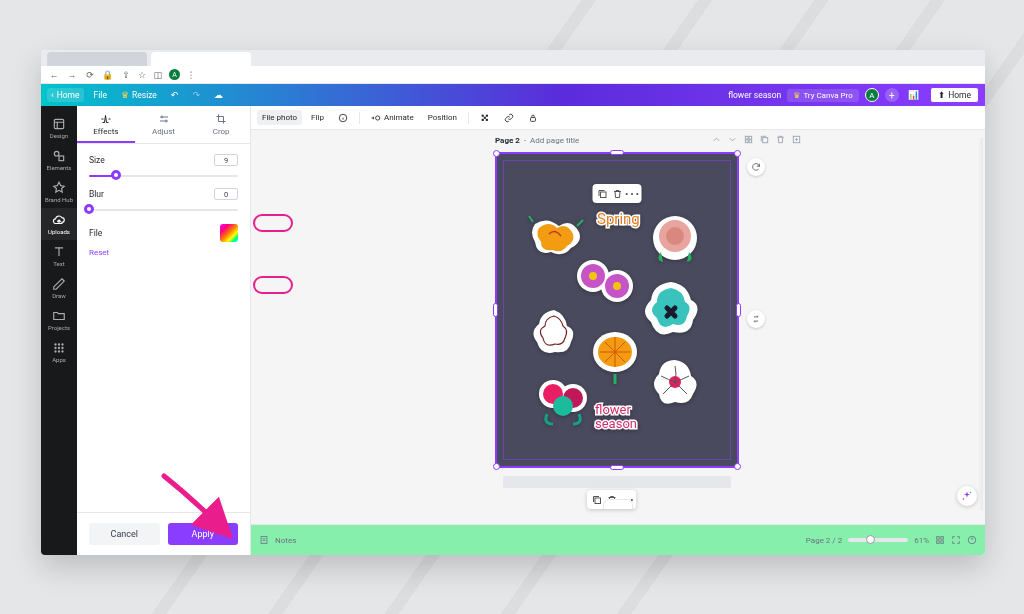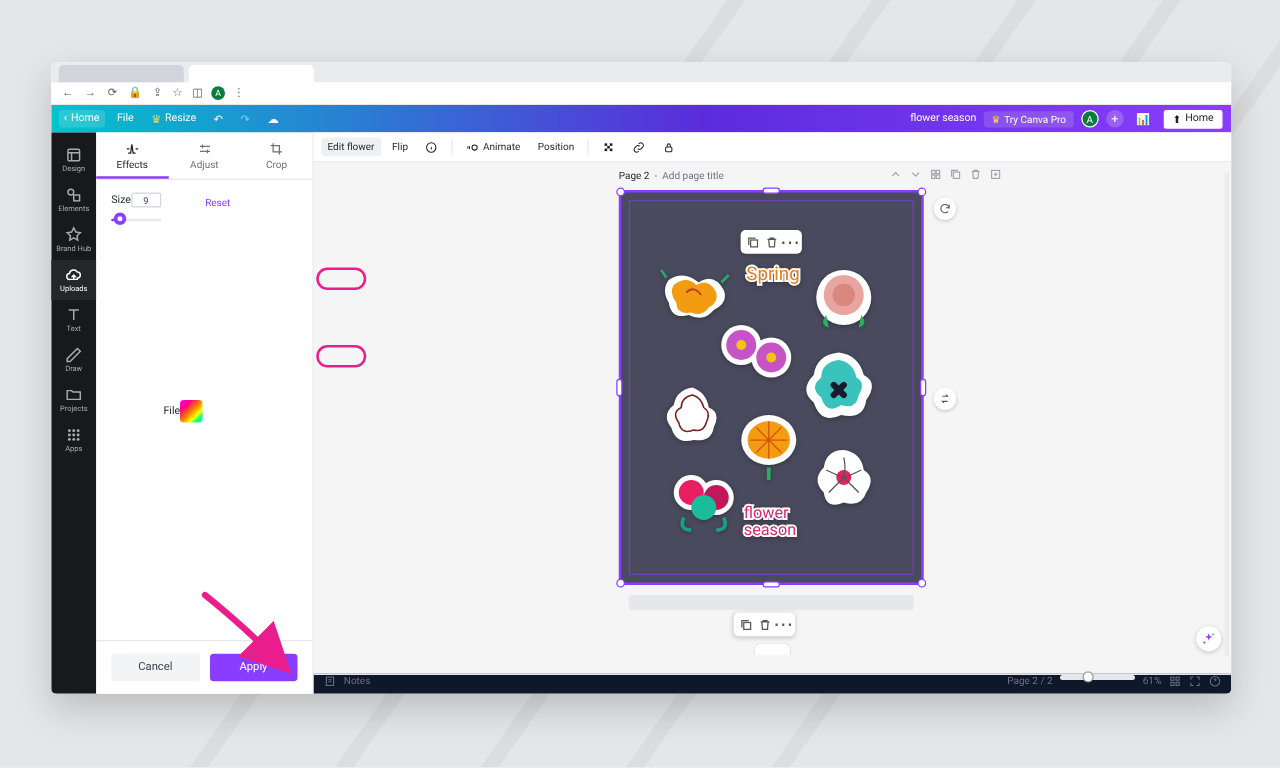--- a/index.html
+++ b/index.html
@@ -57,21 +57,21 @@
   .rail-item.active{color:#fff;background:#252627}
   .rail-ico{width:14px;height:14px}
   .rail-lbl{font-size:6px;line-height:1;text-align:center}
 
   
   .panel{width:174px;background:#fff;border-right:1px solid var(--border);display:flex;flex-direction:column}
   .p-tabs{display:flex;border-bottom:1px solid var(--border)}
   .p-tab{flex:1;text-align:left;padding:7px 0 5px;font-size:8px;color:#6b7280;display:flex;flex-direction:column;align-items:center;gap:2px}
   .p-tab.active{color:var(--text);border-bottom:2px solid var(--purple)}
   .p-tico{width:12px;height:12px}
-  .p-body{flex:1;padding:10px 12px;font-size:8.5px;color:var(--text);display:flex;flex-direction:row;gap:2px}
+  .p-body{flex:1;padding:10px 12px;font-size:8.5px;color:var(--text);display:flex;flex-direction:column;gap:2px}
   .ctrl{display:flex;flex-direction:column;gap:4px;padding-bottom:6px}
   .ctrl-head{display:flex;justify-content:space-between;align-items:center}
   .ctrl-val{width:24px;height:12px;border:1px solid #d1d5db;border-radius:2px;font-size:7.5px;display:flex;align-items:center;justify-content:center;color:#374151}
   .slider{height:10px;position:relative}
   .track{position:absolute;left:0;right:0;top:50%;height:2px;background:#e5e7eb;border-radius:2px}
   .fill{position:absolute;left:0;top:50%;height:2px;background:var(--purple);border-radius:2px}
   .thumb{position:absolute;top:50%;width:10px;height:10px;border-radius:50%;background:#fff;border:3px solid var(--purple);transform:translate(-50%,-50%)}
   .color-row{display:flex;justify-content:space-between;align-items:center;padding-top:2px}
   .color-sw{width:18px;height:18px;border-radius:3px;background:linear-gradient(135deg,#ff00ff 0%,#ff0080 25%,#ff8000 50%,#ffff00 70%,#00ff80 85%,#00ffff 100%)}
   .reset{text-align:left;color:var(--purple);font-size:8px;padding-top:4px}
@@ -82,40 +82,40 @@
 
   
   .main{flex:1;display:flex;flex-direction:column;background:#f5f5f6;min-width:0}
   .toolbar{height:24px;background:#fff;border-bottom:1px solid var(--border);display:flex;align-items:center;gap:4px;padding:0 6px}
   .tool{font-size:8px;color:var(--text);padding:3px 5px;border-radius:3px;display:flex;align-items:center;gap:3px}
   .tool.active{background:#eef0f2}
   .tool-sep{width:1px;height:12px;background:var(--border);margin:0 2px}
   .t-ico{width:10px;height:10px;display:block}
   .canvas-wrap{flex:1;position:relative;overflow:hidden}
   .page-head{position:absolute;left:244px;top:6px;font-size:8px;display:flex;align-items:center;gap:4px;color:#6b7280}
-  .page-head b{color:var(--text);font-weight:400}
+  .page-head b{color:var(--text);font-weight:700}
   .page-actions{position:absolute;top:4px;left:460px;display:flex;gap:5px;color:#9ca3af}
   .pa-ico{width:11px;height:11px}
   .canvas{position:absolute;left:244px;top:22px;width:244px;height:316px;background:#4a4a5e;border:2px solid var(--purple);border-radius:2px}
   .canvas .csel{position:absolute;inset:6px;border:1px solid rgba(139,61,255,.5)}
   .handle{position:absolute;width:7px;height:7px;background:#fff;border:1px solid var(--purple);border-radius:50%}
   .h-tl{left:-4px;top:-4px}.h-tr{right:-4px;top:-4px}.h-bl{left:-4px;bottom:-4px}.h-br{right:-4px;bottom:-4px}
   .h-t{left:50%;top:-4px;transform:translateX(-50%);width:14px;height:5px;border-radius:3px}
   .h-b{left:50%;bottom:-4px;transform:translateX(-50%);width:14px;height:5px;border-radius:3px}
   .h-l{left:-4px;top:50%;transform:translateY(-50%);width:5px;height:14px;border-radius:3px}
   .h-r{right:-4px;top:50%;transform:translateY(-50%);width:5px;height:14px;border-radius:3px}
   .float-tools{position:absolute;top:30px;left:50%;transform:translateX(-50%);background:#fff;border-radius:4px;box-shadow:0 1px 4px rgba(0,0,0,.2);display:flex;gap:2px;padding:3px}
   .ft-ico{width:13px;height:13px;display:flex;align-items:center;justify-content:center;color:#555}
   .reload{position:absolute;right:-28px;top:4px;width:18px;height:18px;border-radius:50%;background:#fff;box-shadow:0 1px 3px rgba(0,0,0,.2);display:flex;align-items:center;justify-content:center}
   .swap{position:absolute;right:-28px;top:50%;width:18px;height:18px;border-radius:50%;background:#fff;box-shadow:0 1px 3px rgba(0,0,0,.2);display:flex;align-items:center;justify-content:center}
   .grey-strip{position:absolute;left:252px;top:346px;width:228px;height:12px;background:#e6e7ea;border-radius:2px}
   .below-tools{position:absolute;left:336px;top:360px;background:#fff;border-radius:4px;box-shadow:0 1px 4px rgba(0,0,0,.2);display:flex;gap:2px;padding:3px}
   .magic{position:absolute;right:8px;bottom:18px;width:20px;height:20px;border-radius:50%;background:#fff;box-shadow:0 1px 4px rgba(0,0,0,.2);display:flex;align-items:center;justify-content:center}
   .sb-shadow{position:absolute;right:2px;top:8px;bottom:14px;width:5px;background:linear-gradient(to right,transparent,rgba(0,0,0,.05))}
-  .footer{height:16px;background:#0f172a;border-top:1px solid var(--border);display:flex;padding:0 8px;gap:6px;font-size:8px;color:#6b7280}
+  .footer{height:31px;background:#86efac;border-top:1px solid var(--border);display:flex;align-items:center;padding:0 8px;gap:6px;font-size:8px;color:#6b7280}
   .footer .sp{flex:1}
   .notch{position:absolute;left:50%;bottom:15px;transform:translateX(-50%);width:30px;height:10px;background:#fff;border:1px solid var(--border);border-bottom:none;border-radius:6px 6px 0 0}
 
   
   .sticker{position:absolute;filter:drop-shadow(0 1px 2px rgba(0,0,0,.3))}
 
   
   .annot{position:absolute;border:2px solid var(--pink-annot);border-radius:50%;pointer-events:none}
   .arrow{position:absolute;pointer-events:none}
 </style>
@@ -271,35 +271,45 @@
           <div class="ctrl-head">
               <span>Size</span>
               <span class="ctrl-val">9</span>
             </div>
           <div class="slider">
               <div class="track"></div>
               <div class="fill" style="width:18%"></div>
               <div class="thumb" style="left:18%"></div>
             </div>
         </div>
+        <div class="ctrl">
+          <div class="ctrl-head">
+              <span>Blur</span>
+              <span class="ctrl-val">0</span>
+            </div>
+          <div class="slider">
+              <div class="track"></div>
+              <div class="thumb" style="left:0%"></div>
+            </div>
+        </div>
         <div class="color-row">
           <span>File</span>
           <span class="color-sw"></span>
         </div>
         <div class="reset">Reset</div>
       </div>
       <div class="p-foot">
         <div class="btn cancel">Cancel</div>
         <div class="btn apply">Apply</div>
       </div>
     </div>
 
     <div class="main">
       <div class="toolbar">
-        <div class="tool active">Edit flower</div>
+        <div class="tool active">File photo</div>
         <div class="tool">Flip</div>
         <div class="tool">
             <svg class="t-ico" viewBox="0 0 24 24" fill="none" stroke="currentColor" stroke-width="2">
               <circle cx="12" cy="12" r="9"></circle>
               <path d="M12 8v.01M12 11v5"></path>
             </svg>
           </div>
         <div class="tool-sep"></div>
         <div class="tool">
             <svg class="t-ico" viewBox="0 0 24 24" fill="none" stroke="currentColor" stroke-width="2">

